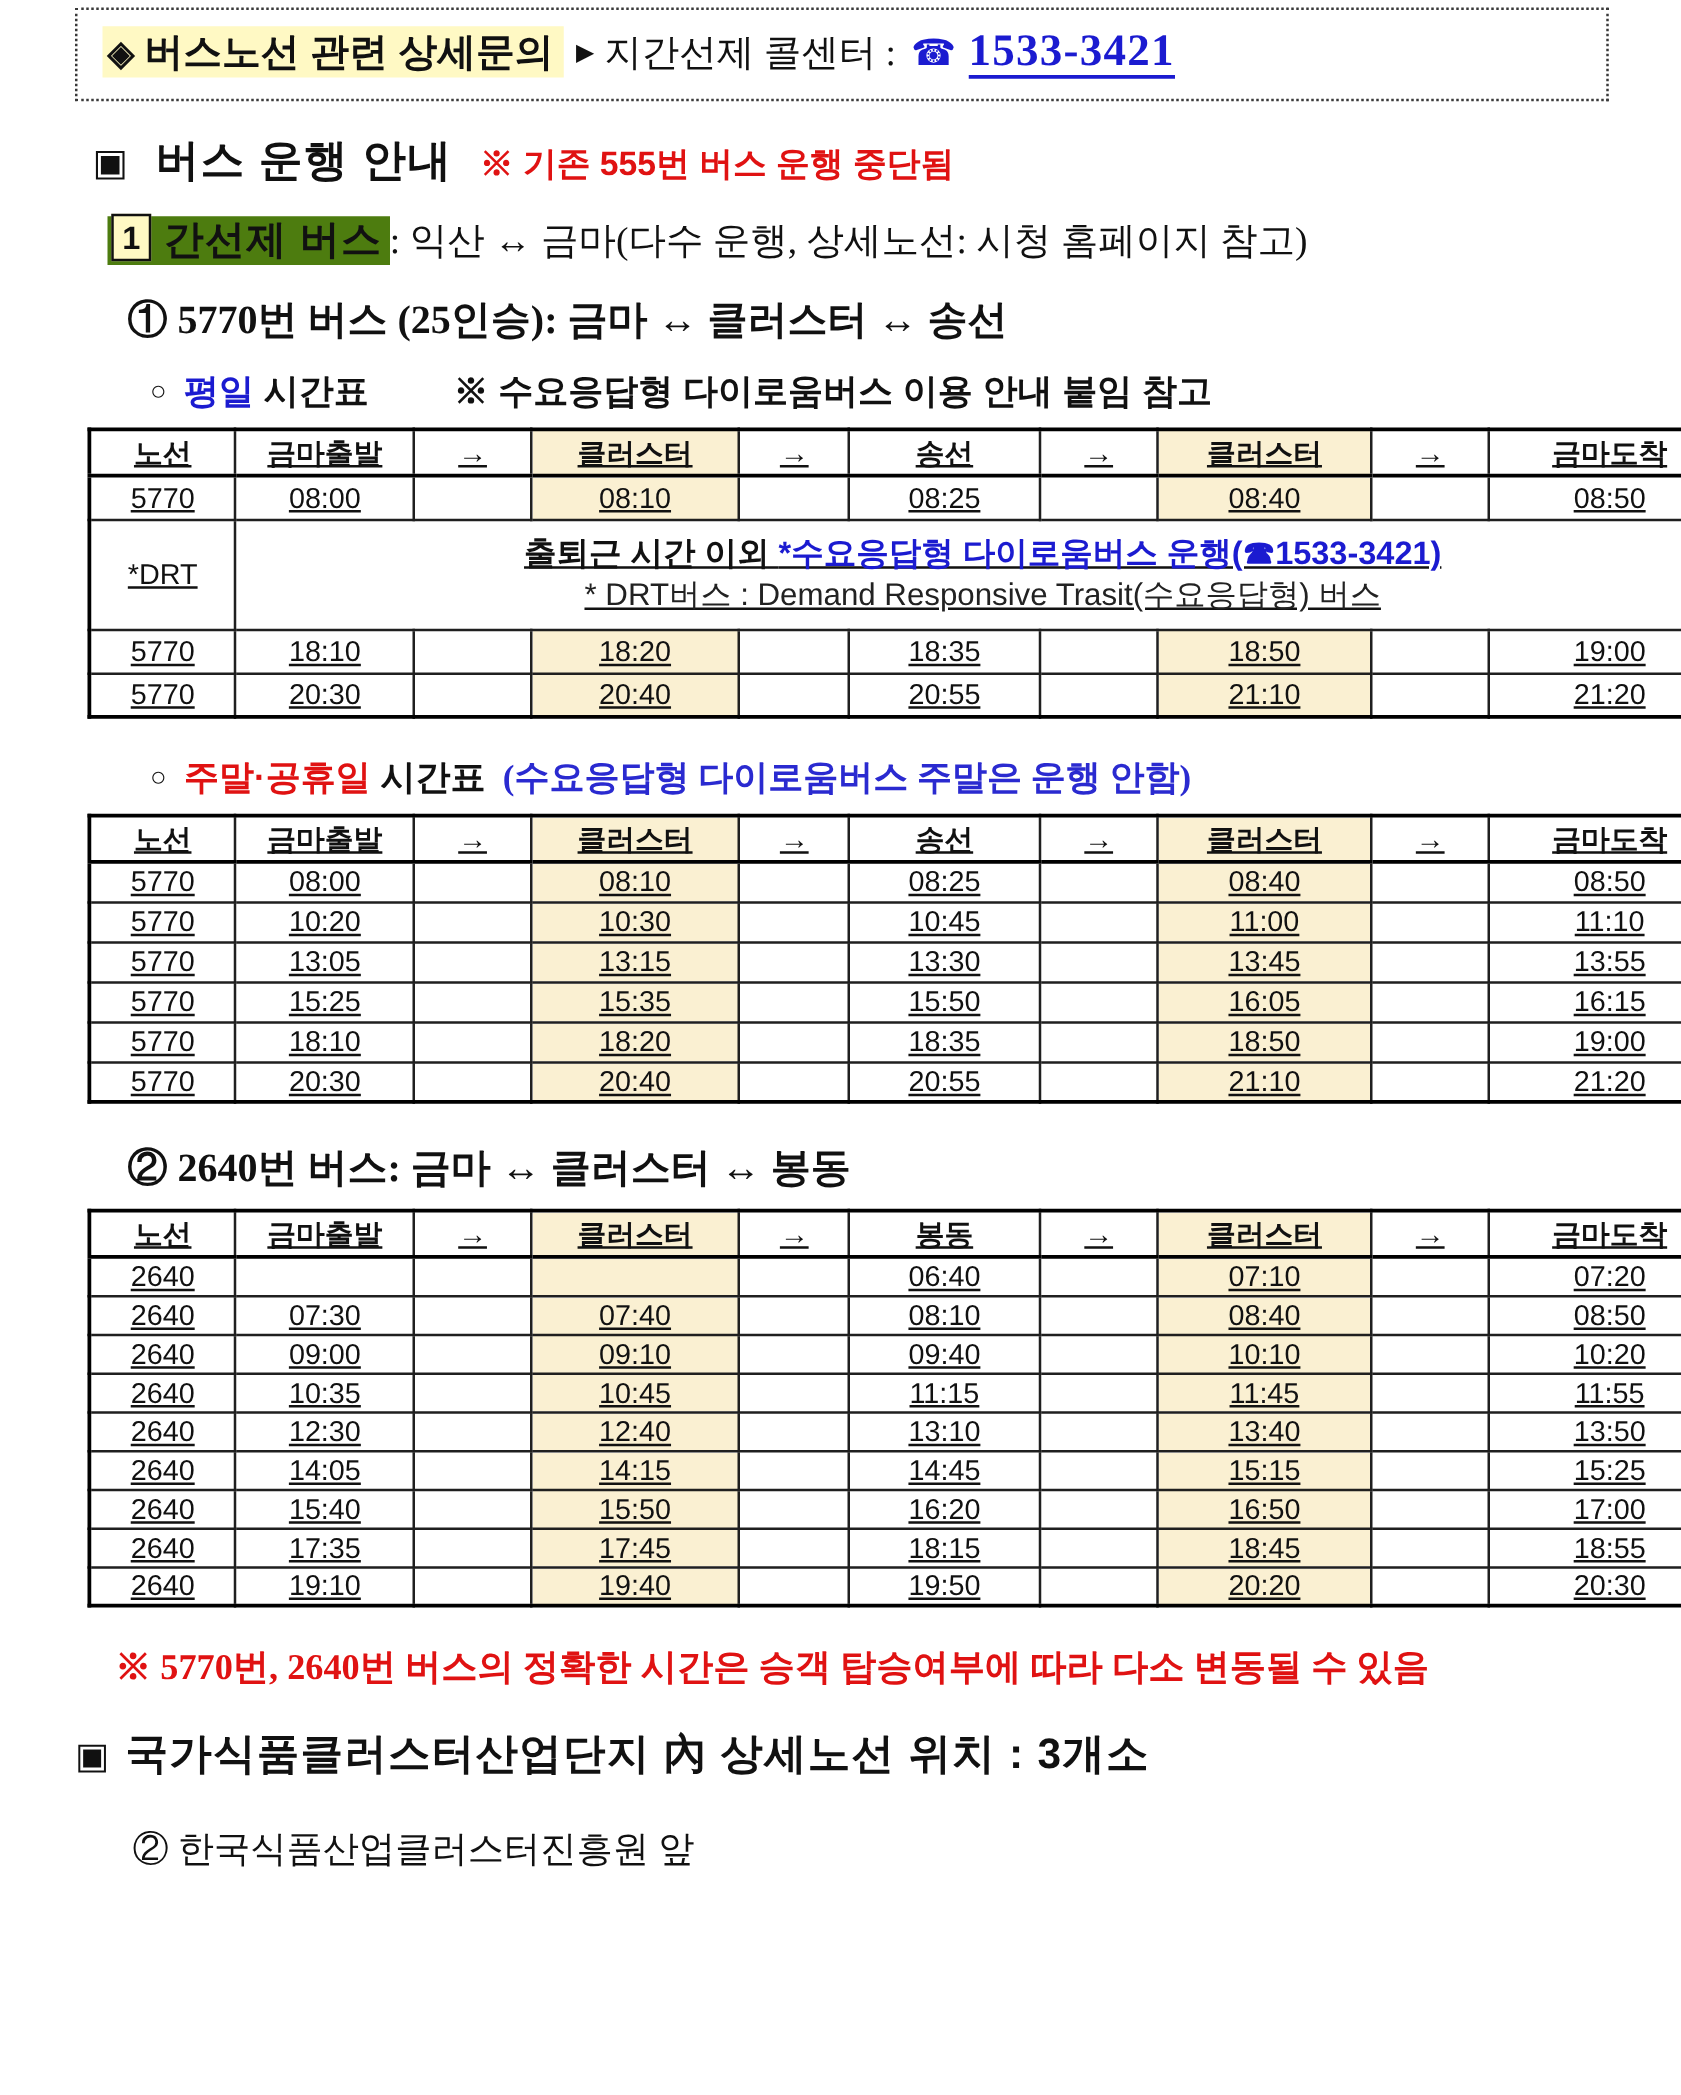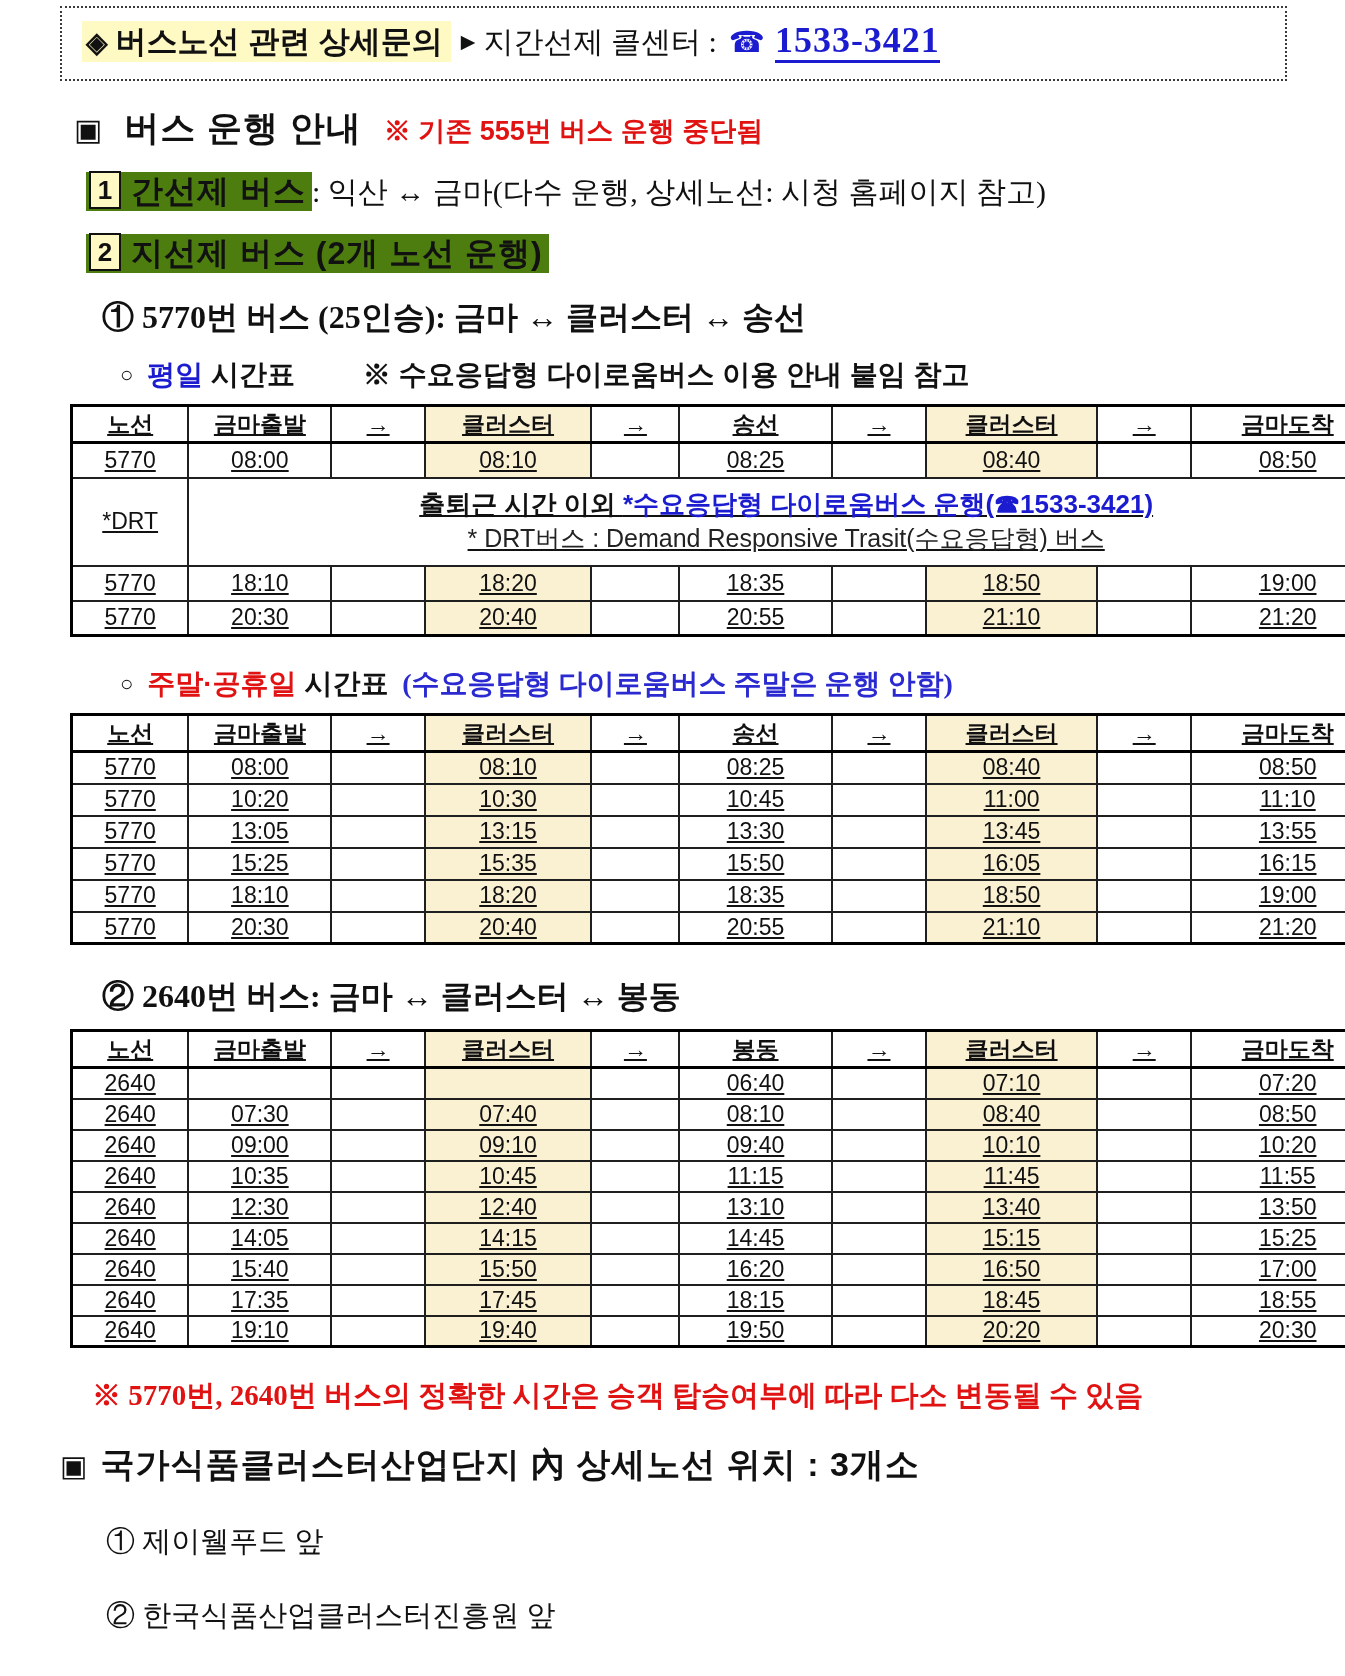--- a/index.html
+++ b/index.html
@@ -100,23 +100,20 @@
   <div class="notice-row">
     <span class="notice-marker">▣</span>
     <span class="notice-title">버스 운행 안내</span>
     <span class="notice-warn">※ 기존 555번 버스 운행 중단됨</span>
   </div>
 
   <div class="item-line">
     <span class="item-hl"><span class="boxed-num">1</span><span class="item-strong">간선제 버스</span></span><span class="item-rest">: 익산 ↔ 금마(다수 운행, 상세노선: 시청 홈페이지 참고)</span>
   </div>
 
-  <div class="item-line">
-    <span class="item-hl"><span class="boxed-num">2</span><span class="item-strong">지선제 버스 (2개 노선 운행)</span></span>
-  </div>
 
   <div class="sub-heading">① 5770번 버스 (25인승): 금마 ↔ 클러스터 ↔ 송선</div>
 
   <div class="tt-label">
     <span class="tt-bullet">○</span><span class="day-blue">평일</span>
     <span>시간표</span>
     <span class="tt-note">※ 수요응답형 다이로움버스 이용 안내 붙임 참고</span>
   </div>
 
   <table class="tt tt1">
@@ -442,17 +439,16 @@
         </tr>
       </tbody>
     </table>
 
   <div class="footnote">※ 5770번, 2640번 버스의 정확한 시간은 승객 탑승여부에 따라 다소 변동될 수 있음</div>
 
   <div class="stops-heading">
     <span class="stops-marker">▣</span><span>국가식품클러스터산업단지 內 상세노선 위치 : 3개소</span>
   </div>
   <div>
-      <div class="stop-item">① 제이웰푸드 앞</div>
       <div class="stop-item">② 한국식품산업클러스터진흥원 앞</div>
     </div>
 
 </div>
 
 </body></html>

